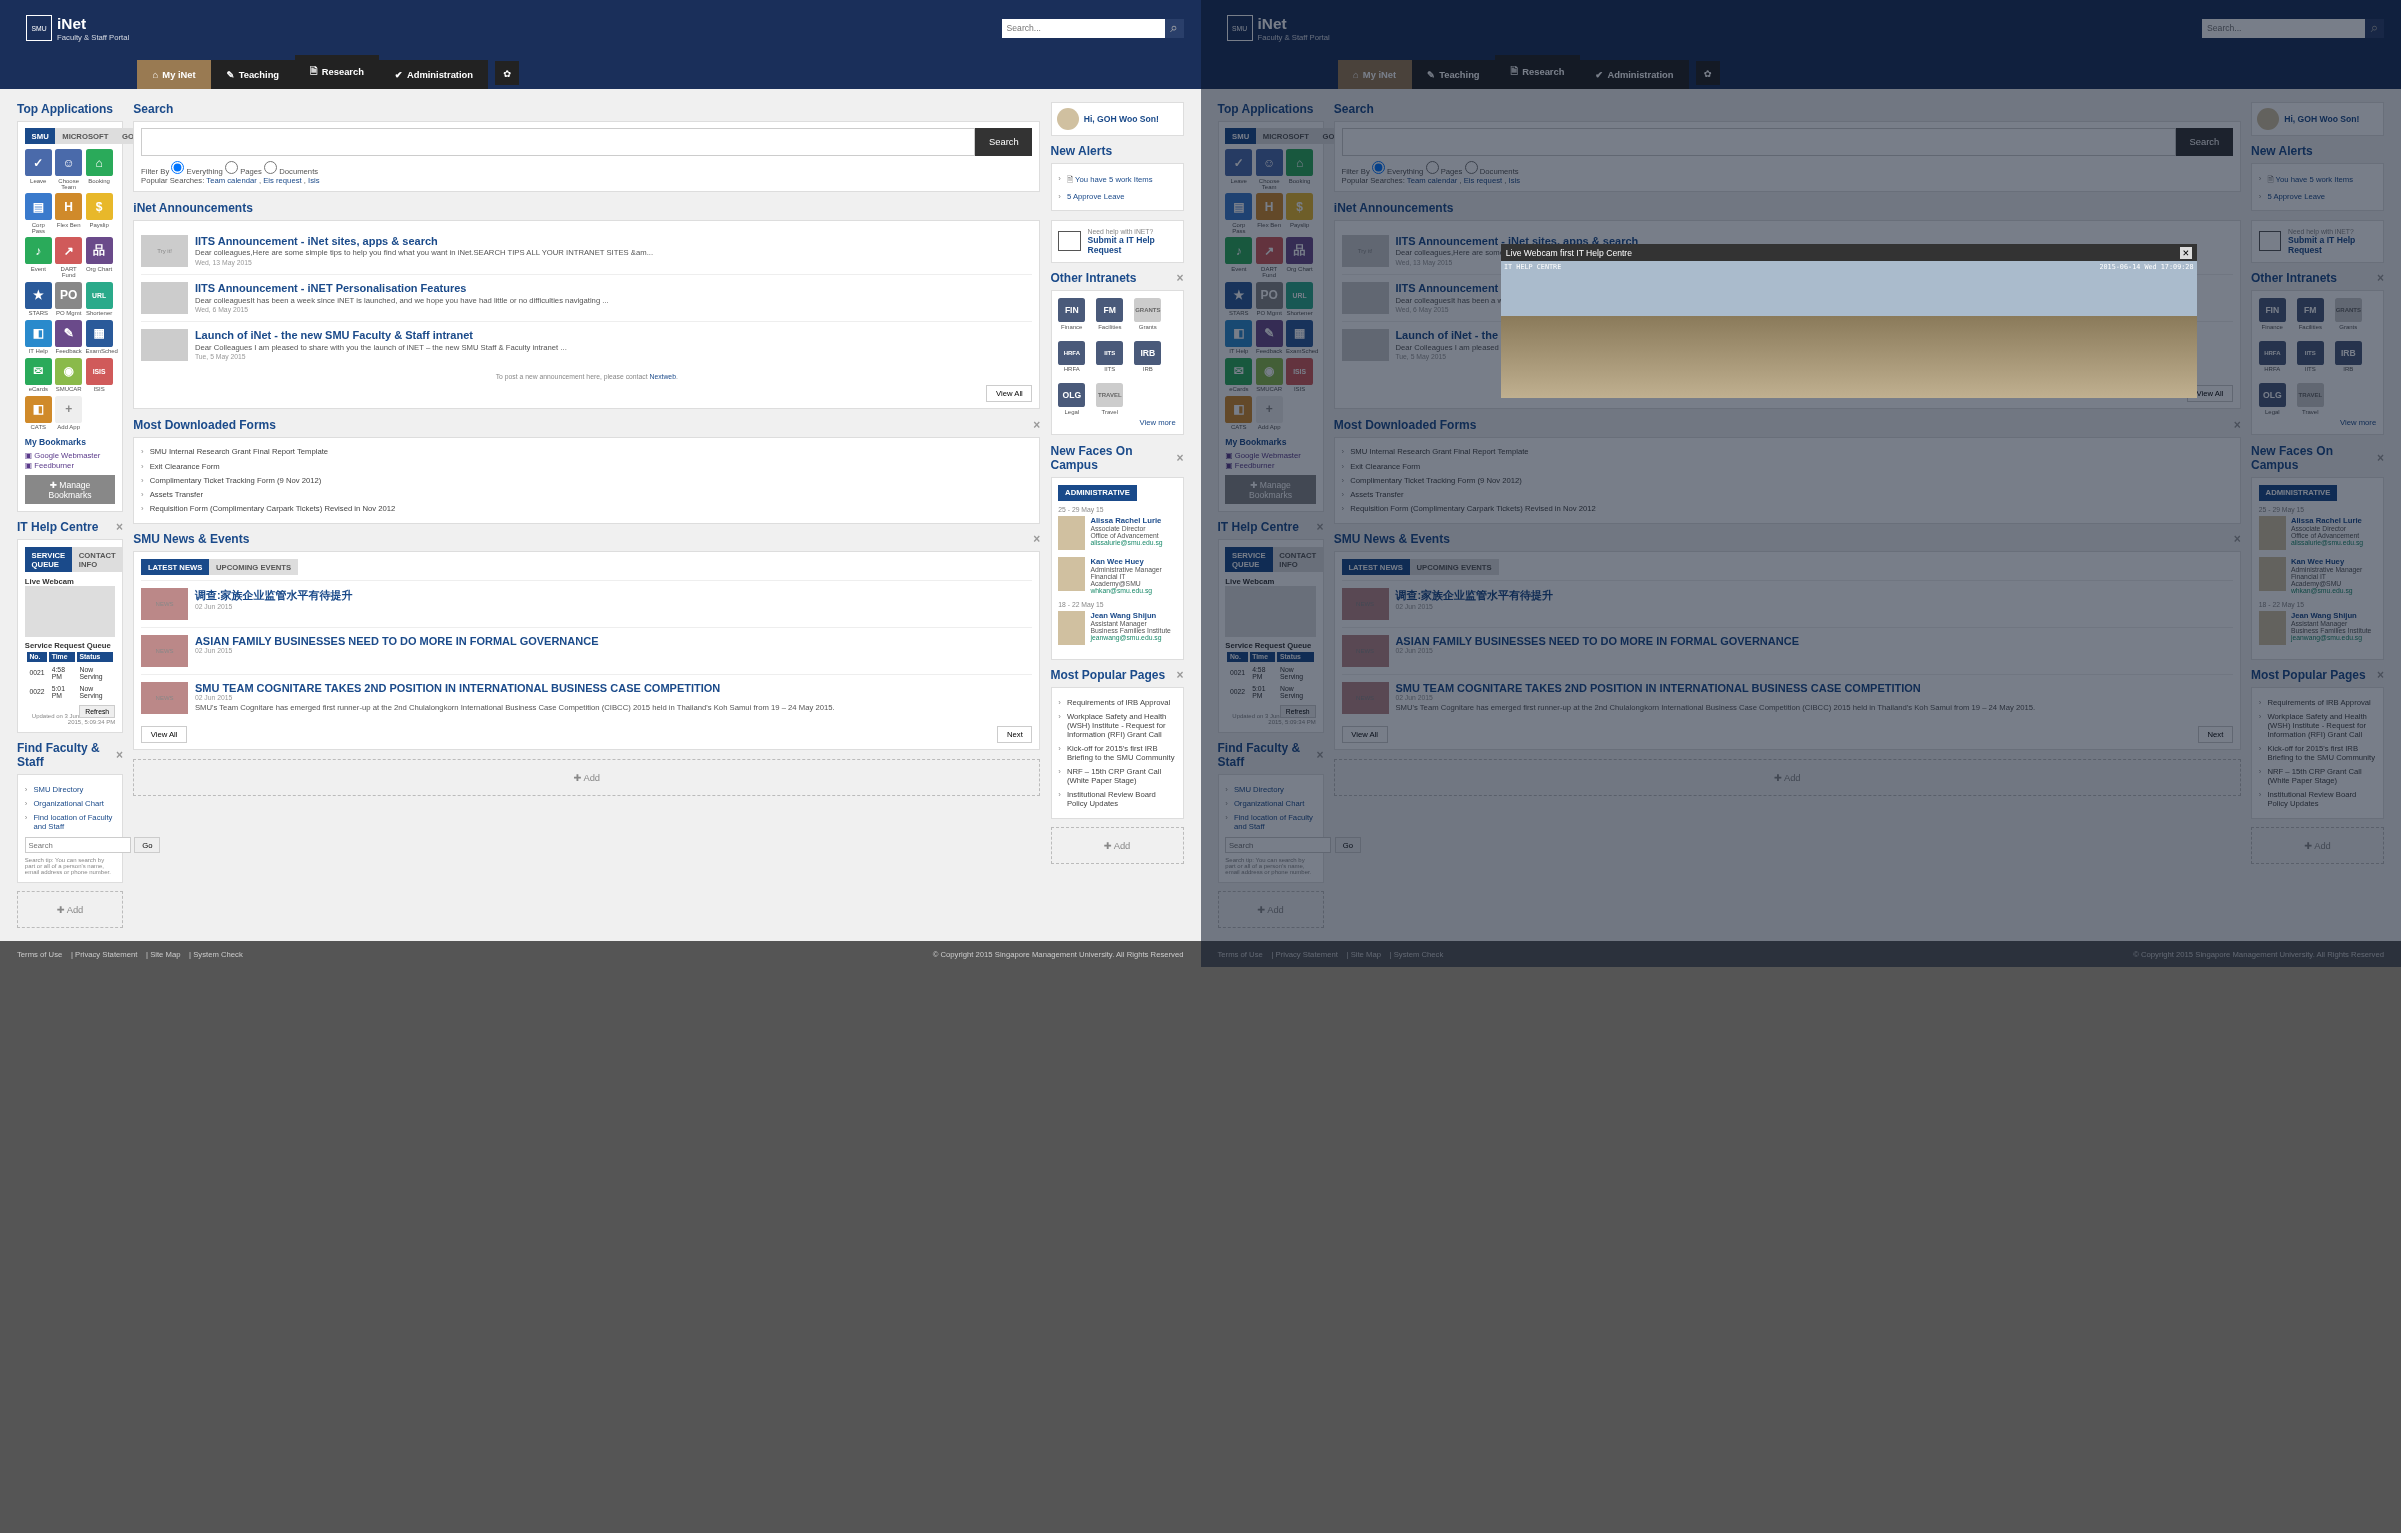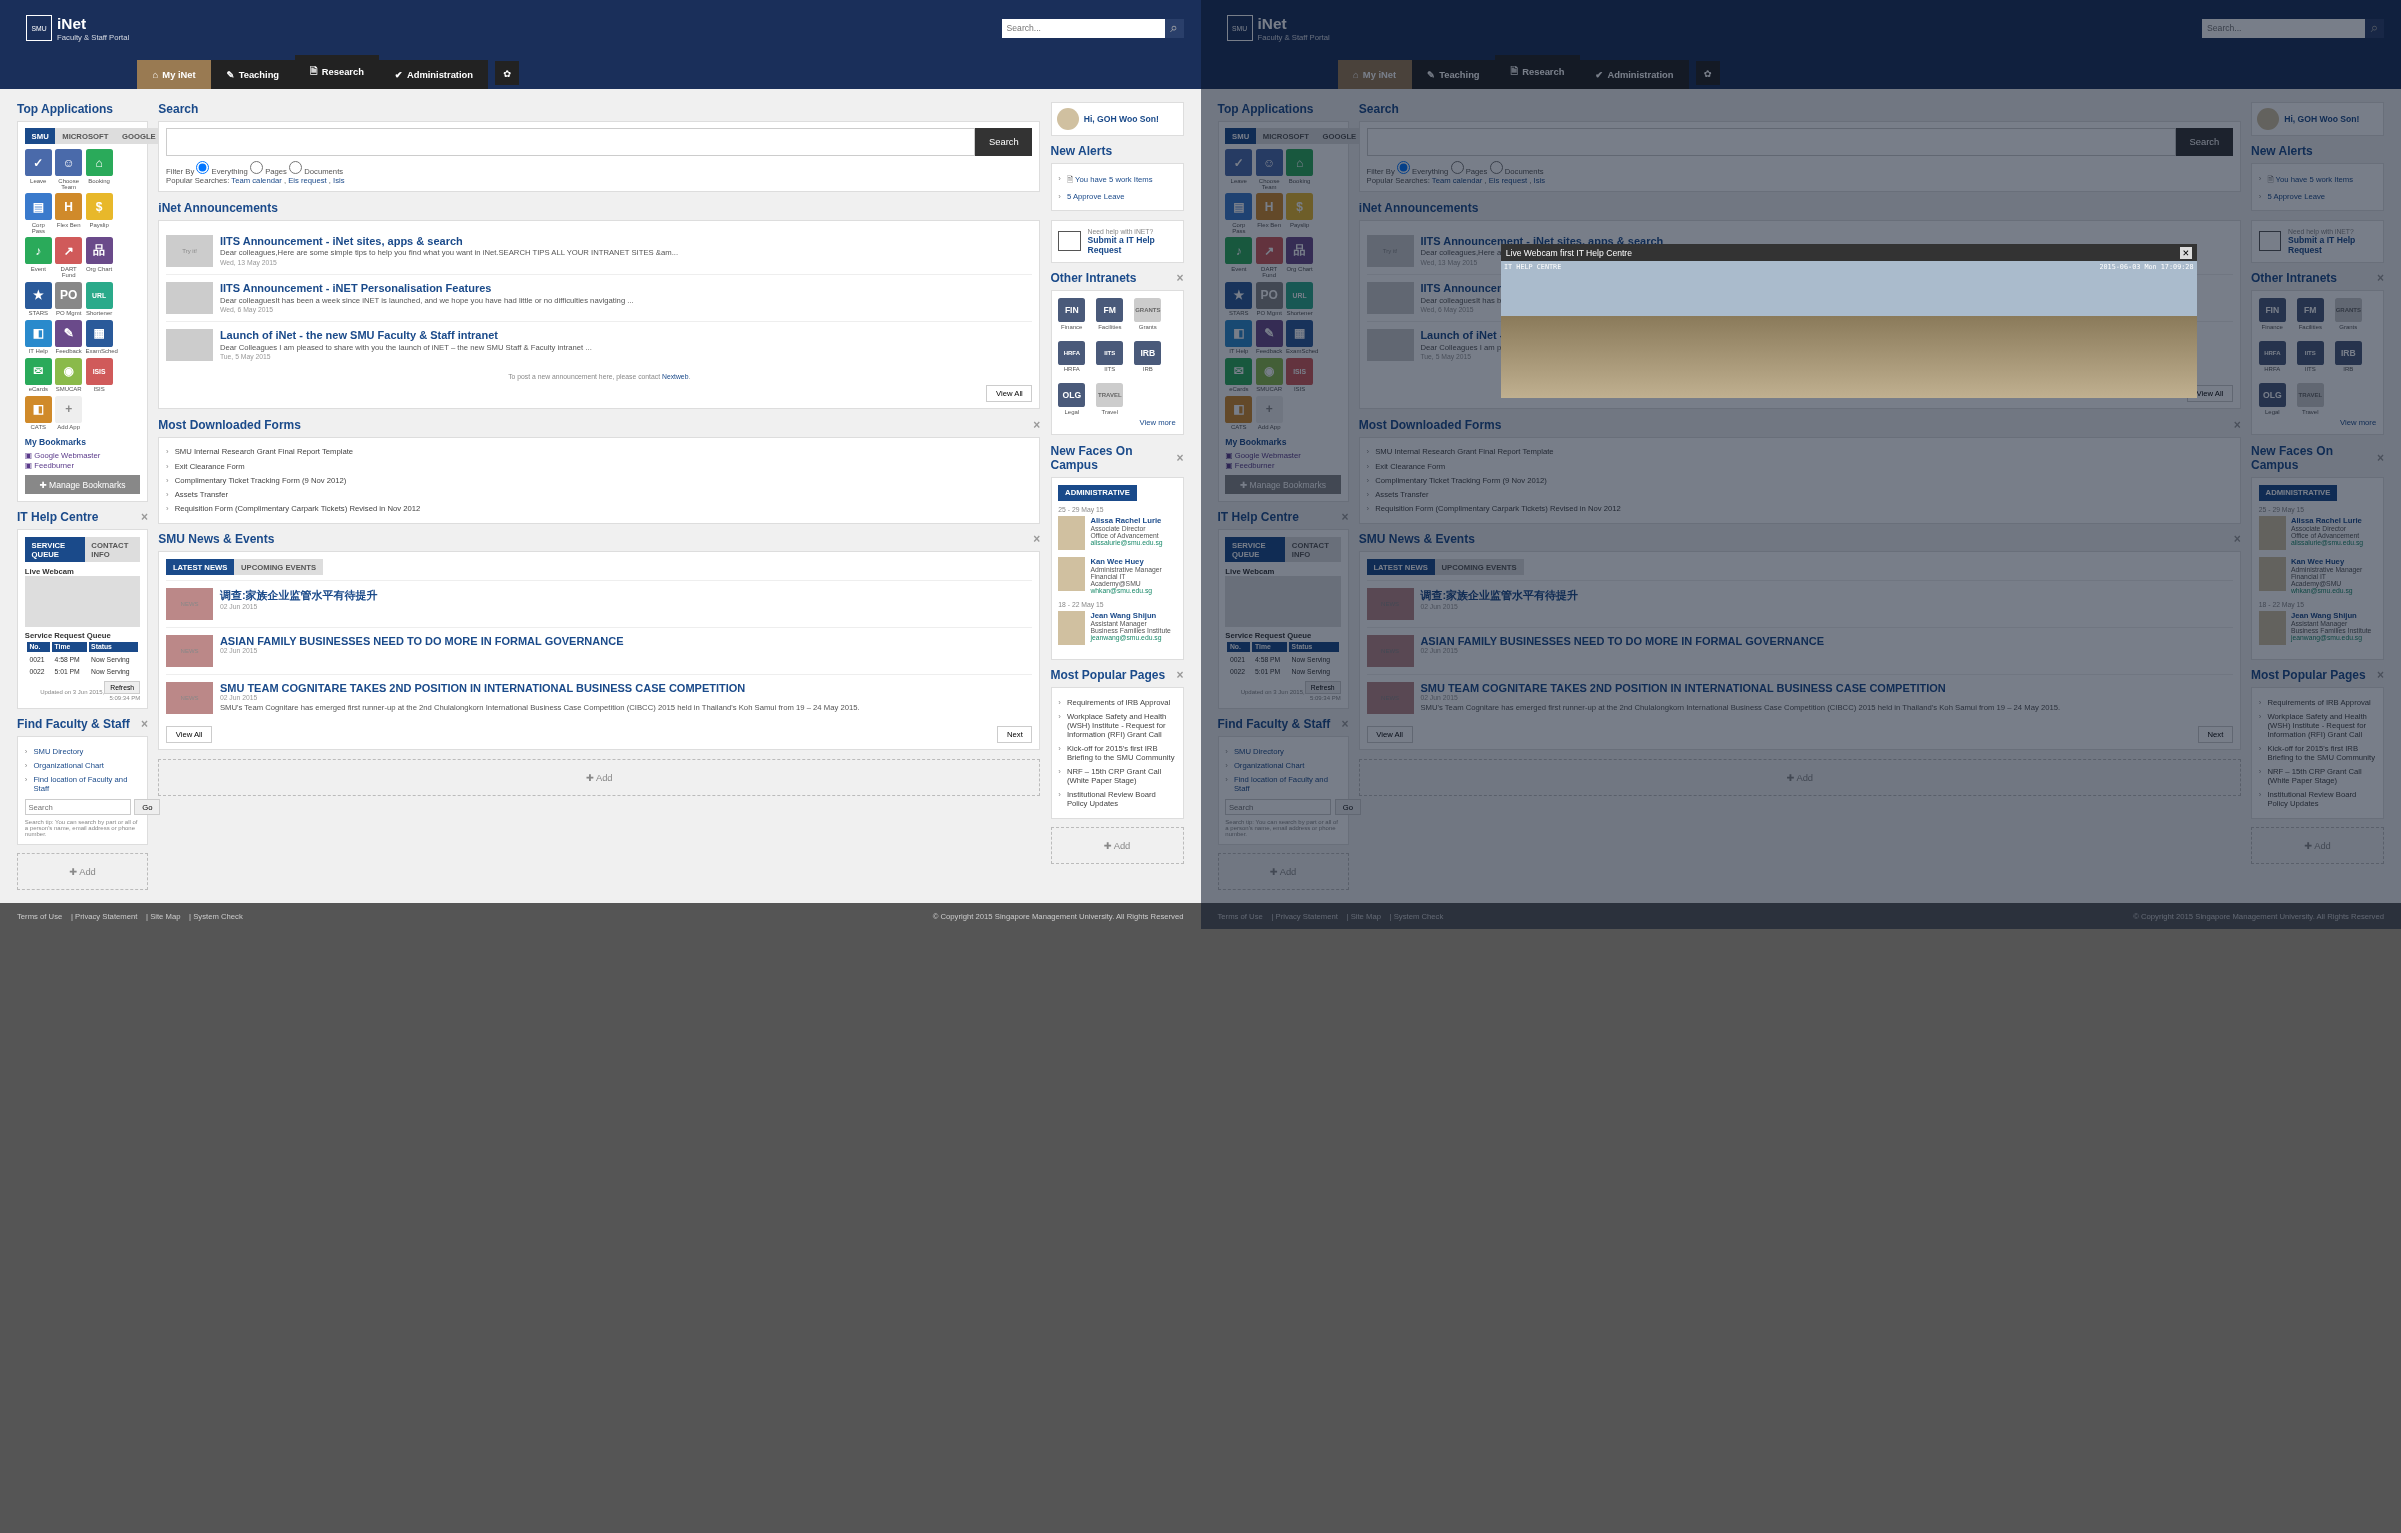--- a/index.html
+++ b/index.html
@@ -14,21 +14,21 @@
 .logo-t2{font-size:7.7px;opacity:.8}
 .srch{margin-left:auto;display:flex}
 .srch input{width:163px;height:19px;border:none;padding:0 5.1px;font-size:8.6px}
 .srch button{width:19px;height:19px;background:#2a3f6a;border:none;color:#aaa;cursor:pointer}
 .nav{background:#1a2f5a;height:32.5px;display:flex;align-items:flex-end;padding:0 17px 0 137px}
 .nav a{padding:8.6px 15.4px;color:#fff;font-size:9.4px;font-weight:bold;display:flex;align-items:center;gap:4.3px}
 .nav a.act{background:#997a52}
 .nav a:not(.act){background:#222}
 .gear{margin-left:6.8px;width:24px;height:24px;background:#222;color:#fff;display:flex;align-items:center;justify-content:center;margin-bottom:3.4px}
 .body{background:#f0f0f0;padding:13px 17px;display:flex;gap:10.3px}
-.lc{width:131px}.mc{flex:1}.rc{width:133px}
+.lc{width:106px}.mc{flex:1}.rc{width:133px}
 .panel{background:#fff;border:0.9px solid #ddd;margin-bottom:8.6px;padding:6.8px}
 .phd{font-size:12px;font-weight:bold;color:#1a4a8a;margin-bottom:5.1px;display:flex;align-items:center;justify-content:space-between}
 .phd .x{color:#999;font-size:12px;cursor:pointer}
 .tabs{display:flex;margin-bottom:5.1px}
 .tab{padding:3.4px 6.8px;font-size:7.7px;font-weight:bold;cursor:pointer}
 .tab.act{background:#1a4a8a;color:#fff}
 .tab:not(.act){background:#ddd;color:#555}
 .apps{display:flex;flex-wrap:wrap;gap:3.4px}
 .app{width:27px;text-align:center;cursor:pointer}
 .app-ic{width:27px;height:27px;border-radius:2.6px;display:flex;align-items:center;justify-content:center;color:#fff;font-size:13.7px;font-weight:bold}
@@ -829,18 +829,18 @@
   </div>
 </div>
   <div class="overlay"></div>
   <div class="modal">
     <div class="modal-h">
       <span>Live Webcam first IT Help Centre</span>
       <span class="x">✕</span>
     </div>
     <div class="modal-b">
       <span class="hc">IT HELP CENTRE</span>
-      <span class="ts">2015-06-03 Mon 17:09:28</span>
+      <span class="ts">2015-06-14 Wed 17:09:28</span>
     </div>
   </div>
     </div>
 </div>
 
 
 </body></html>

